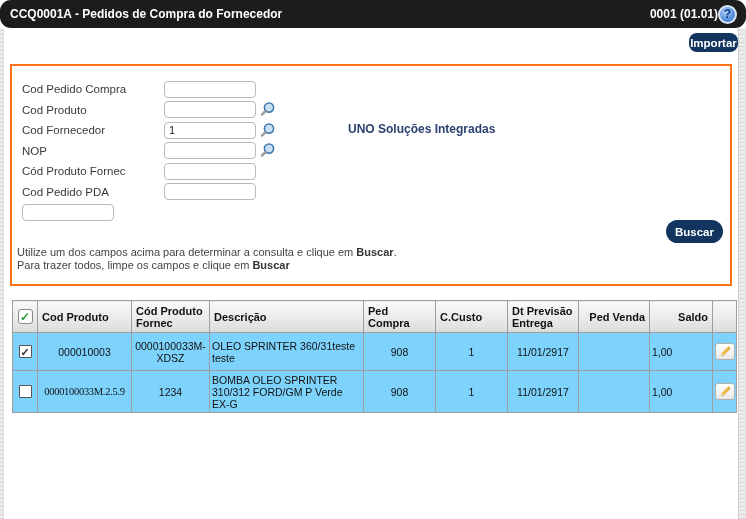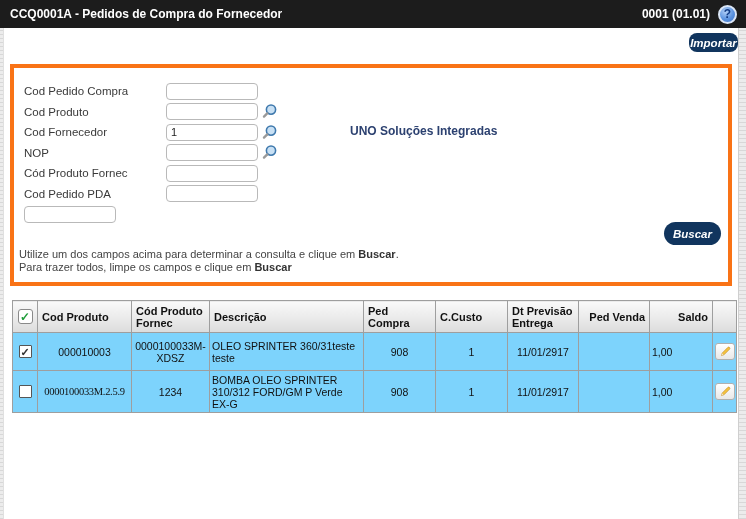--- a/index.html
+++ b/index.html
@@ -13,46 +13,46 @@
     background:repeating-linear-gradient(to bottom,#ececec 0 2px,#d8d8d8 2px 3px,#ececec 3px 4px);
   }
   .edge-left  { left:0; width:4px; border-right:1px solid #e0e0e0; }
   .edge-right { right:0; width:8px; border-left:1px solid #cfcfcf; }
 
   
   .titlebar {
     position:absolute; top:0; left:0; width:746px; height:28px;
     background:#1c1c1c; color:#ffffff;
     display:flex; align-items:center;
-    font-size:12px; font-weight:bold;
+    font-size:12px; font-weight:bold;border-radius:11px;
   }
   .titlebar .title { margin-left:10px; flex:1; }
-  .titlebar .version { margin-right:8px; }
+  .titlebar .version { }
   .help-icon {
     width:19px; height:19px; margin-right:9px; border-radius:50%;
     background:radial-gradient(circle at 38% 30%, #b3d0f7 0%, #5b93e0 55%, #3a6fc4 100%);
     border:2px solid #dbe6f6;
     color:#123c85; font-size:12px; font-weight:bold;
     display:flex; align-items:center; justify-content:center;
     cursor:pointer;
   }
 
   
   .navy-btn {
     position:absolute; color:#ffffff; background:#11355e;
     border:none; font-family:inherit; font-size:11.5px; font-weight:600;
-    display:flex; align-items:center; justify-content:center; cursor:pointer;font-style:italic;
+    display:flex; align-items:center; justify-content:center; cursor:pointer;
   }
   .btn-importar { left:689px; top:33px; width:49px; height:19px; border-radius:8px; }
   .btn-buscar  { left:668px; top:218px; width:57px; height:23px; border-radius:12px; }
 
   
   .panel {
     position:absolute; left:10px; top:64px; width:722px; height:222px;
-    border:4px solid #f97316; background:#ffffff;
+    border:2px solid #f97316; background:#ffffff;
   }
   .form-rows { padding-top:13px; }
   .form-row { display:flex; align-items:center; height:20.5px; padding-left:10px; }
   .form-row label { width:142px; font-size:11.5px; color:#3a3a3a; }
   .form-row input {
     width:92px; height:17px; border:1px solid #b9b9b9; border-radius:4px;
     font-family:inherit; font-size:11px; color:#222; padding:0 4px; background:#fff;
     outline:none;
   }
   .lookup-icon { width:17px; height:17px; margin-left:3px; cursor:pointer; display:inline-block; }

